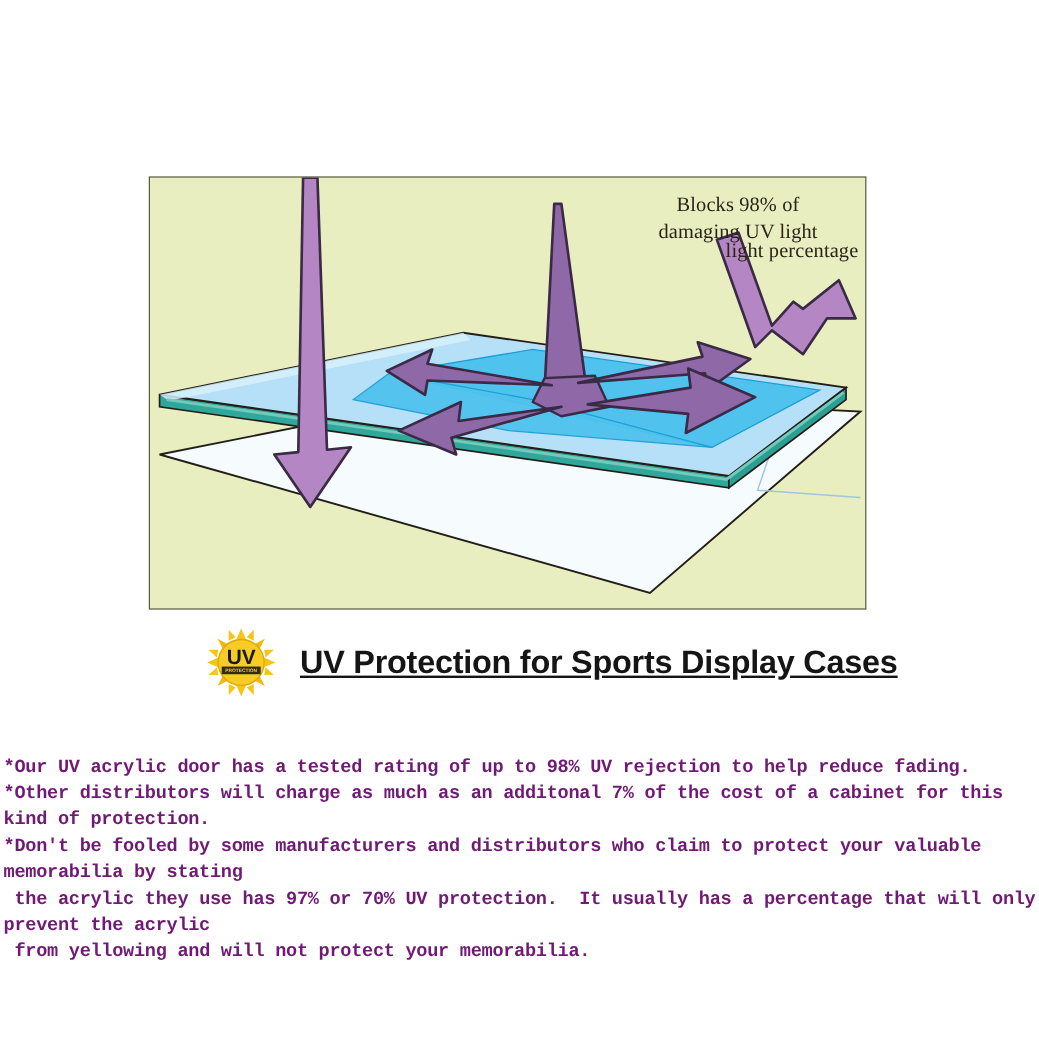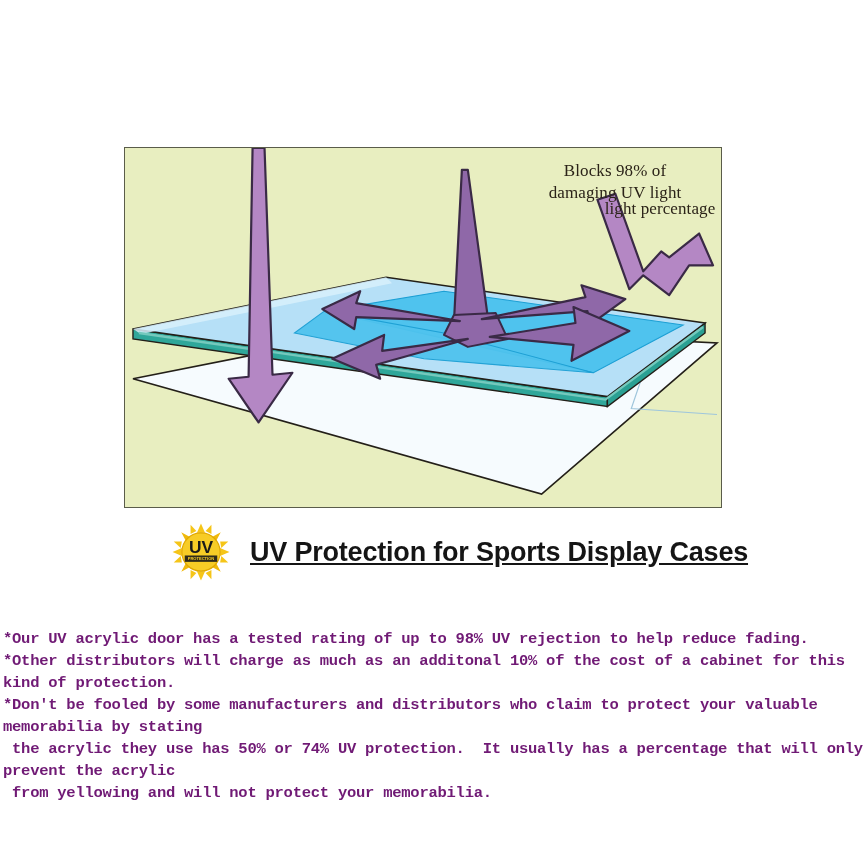--- a/index.html
+++ b/index.html
@@ -188,17 +188,17 @@
       <rect x="22" y="56" width="56" height="11" fill="#1a1a1a" opacity="0.9"></rect>
       <text x="50" y="64.5" text-anchor="middle" font-family="Liberation Sans, sans-serif" font-size="7" font-weight="bold" fill="#f7cc26">PROTECTION</text>
     </svg>
   </div>
 
   <div id="title-text">UV Protection for Sports Display Cases</div>
 </div>
 
 <div id="body-copy">
   <p>*Our UV acrylic door has a tested rating of up to 98% UV rejection to help reduce fading.</p>
-  <p>*Other distributors will charge as much as an additonal 10% of the cost of a cabinet for this kind of protection.</p>
+  <p>*Other distributors will charge as much as an additonal 7% of the cost of a cabinet for this kind of protection.</p>
   <p>*Don't be fooled by some manufacturers and distributors who claim to protect your valuable memorabilia by stating</p>
-  <p> the acrylic they use has 50% or 74% UV protection.  It usually has a percentage that will only prevent the acrylic</p>
+  <p> the acrylic they use has 97% or 70% UV protection.  It usually has a percentage that will only prevent the acrylic</p>
   <p> from yellowing and will not protect your memorabilia.</p>
 </div>
 
 </body></html>

